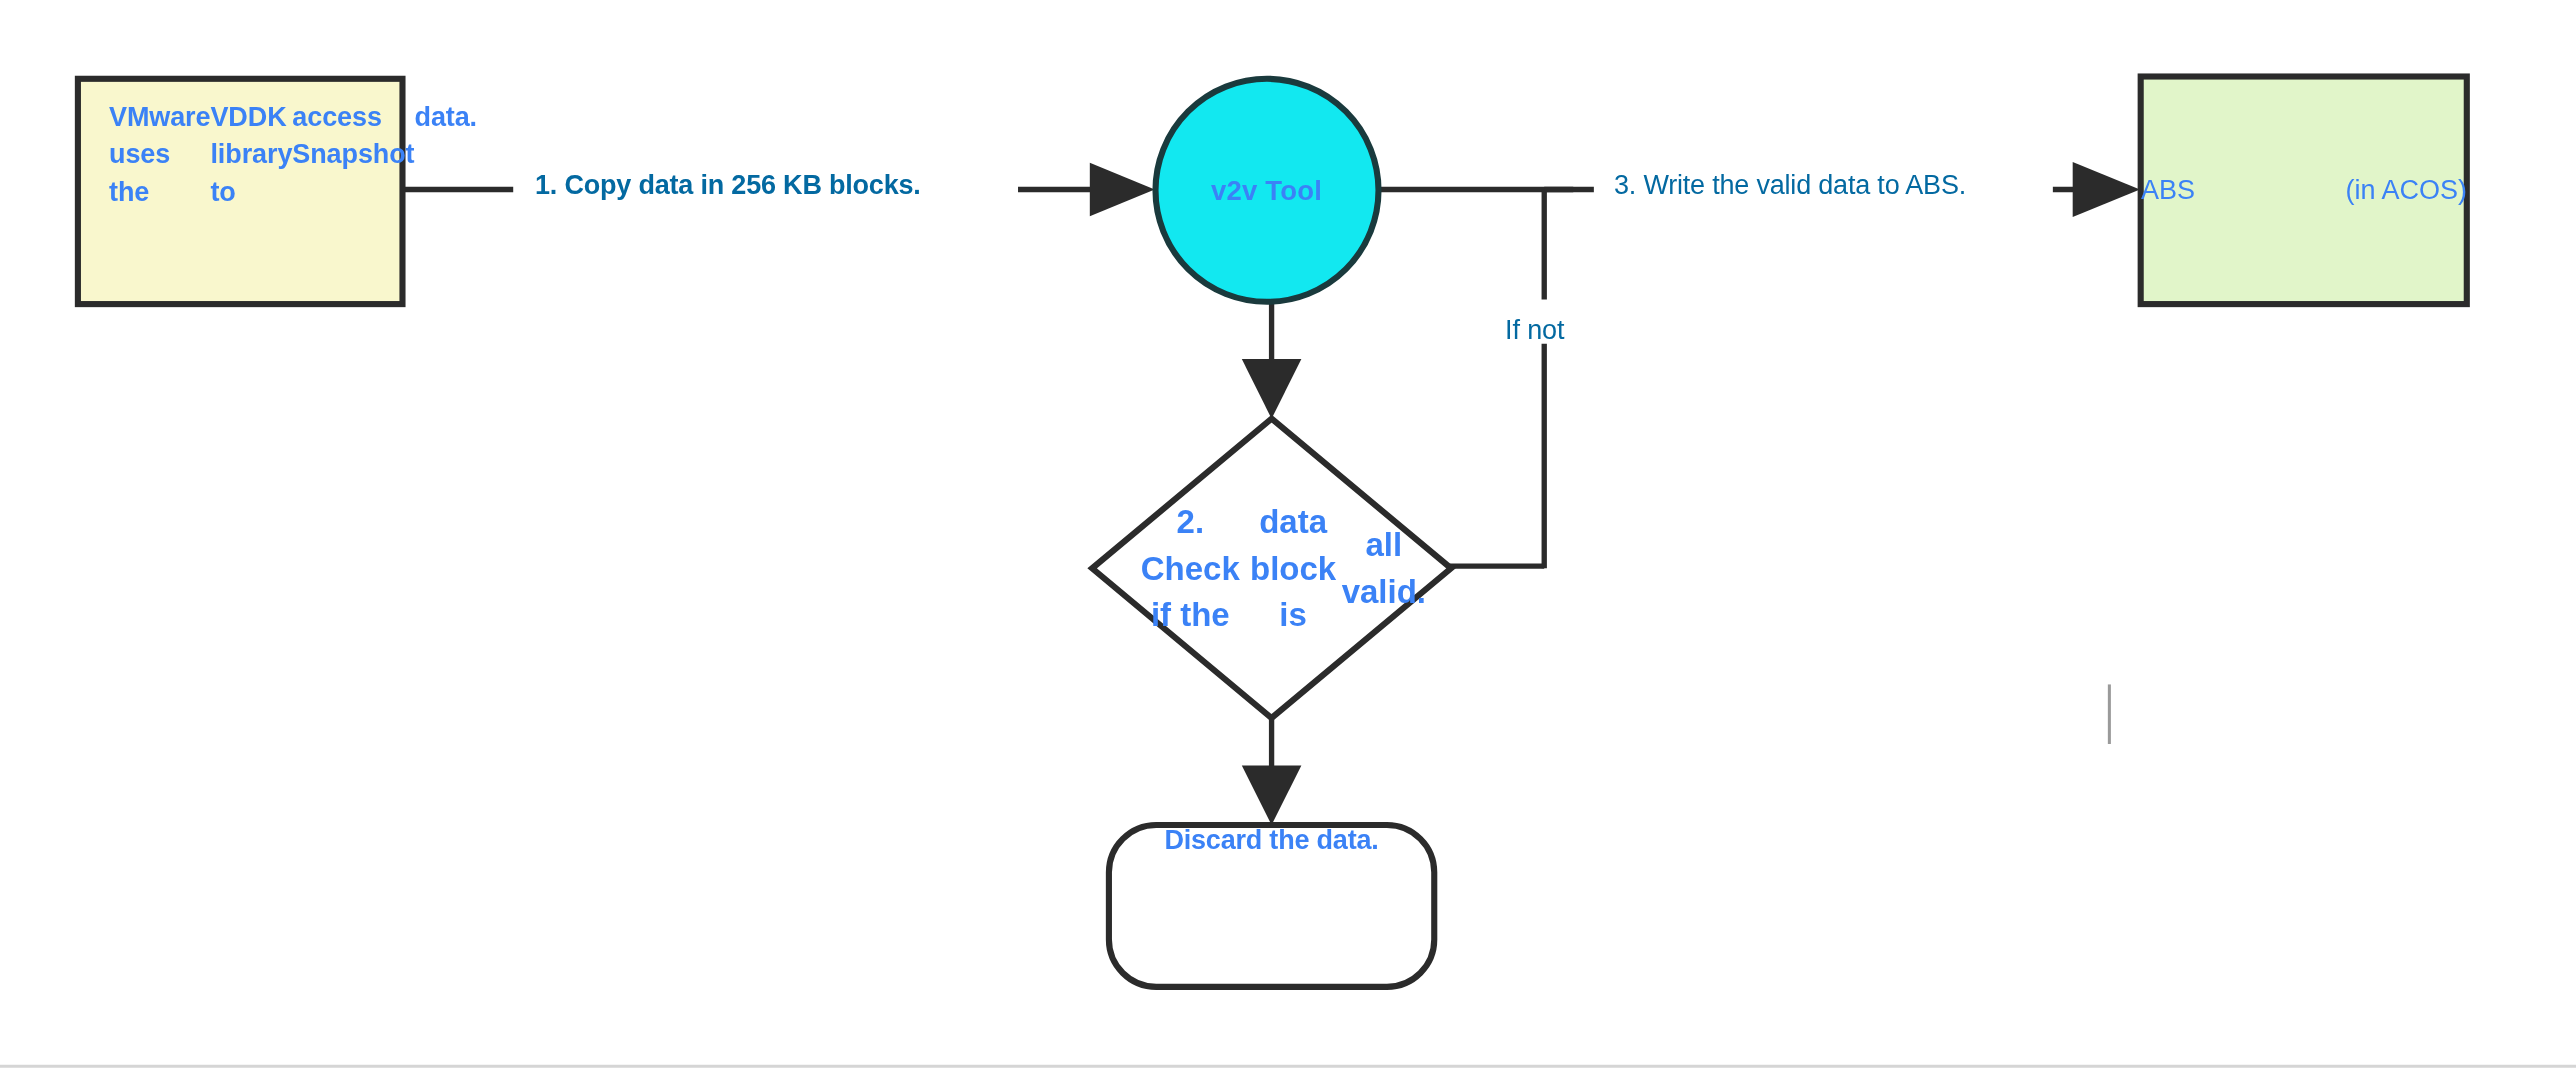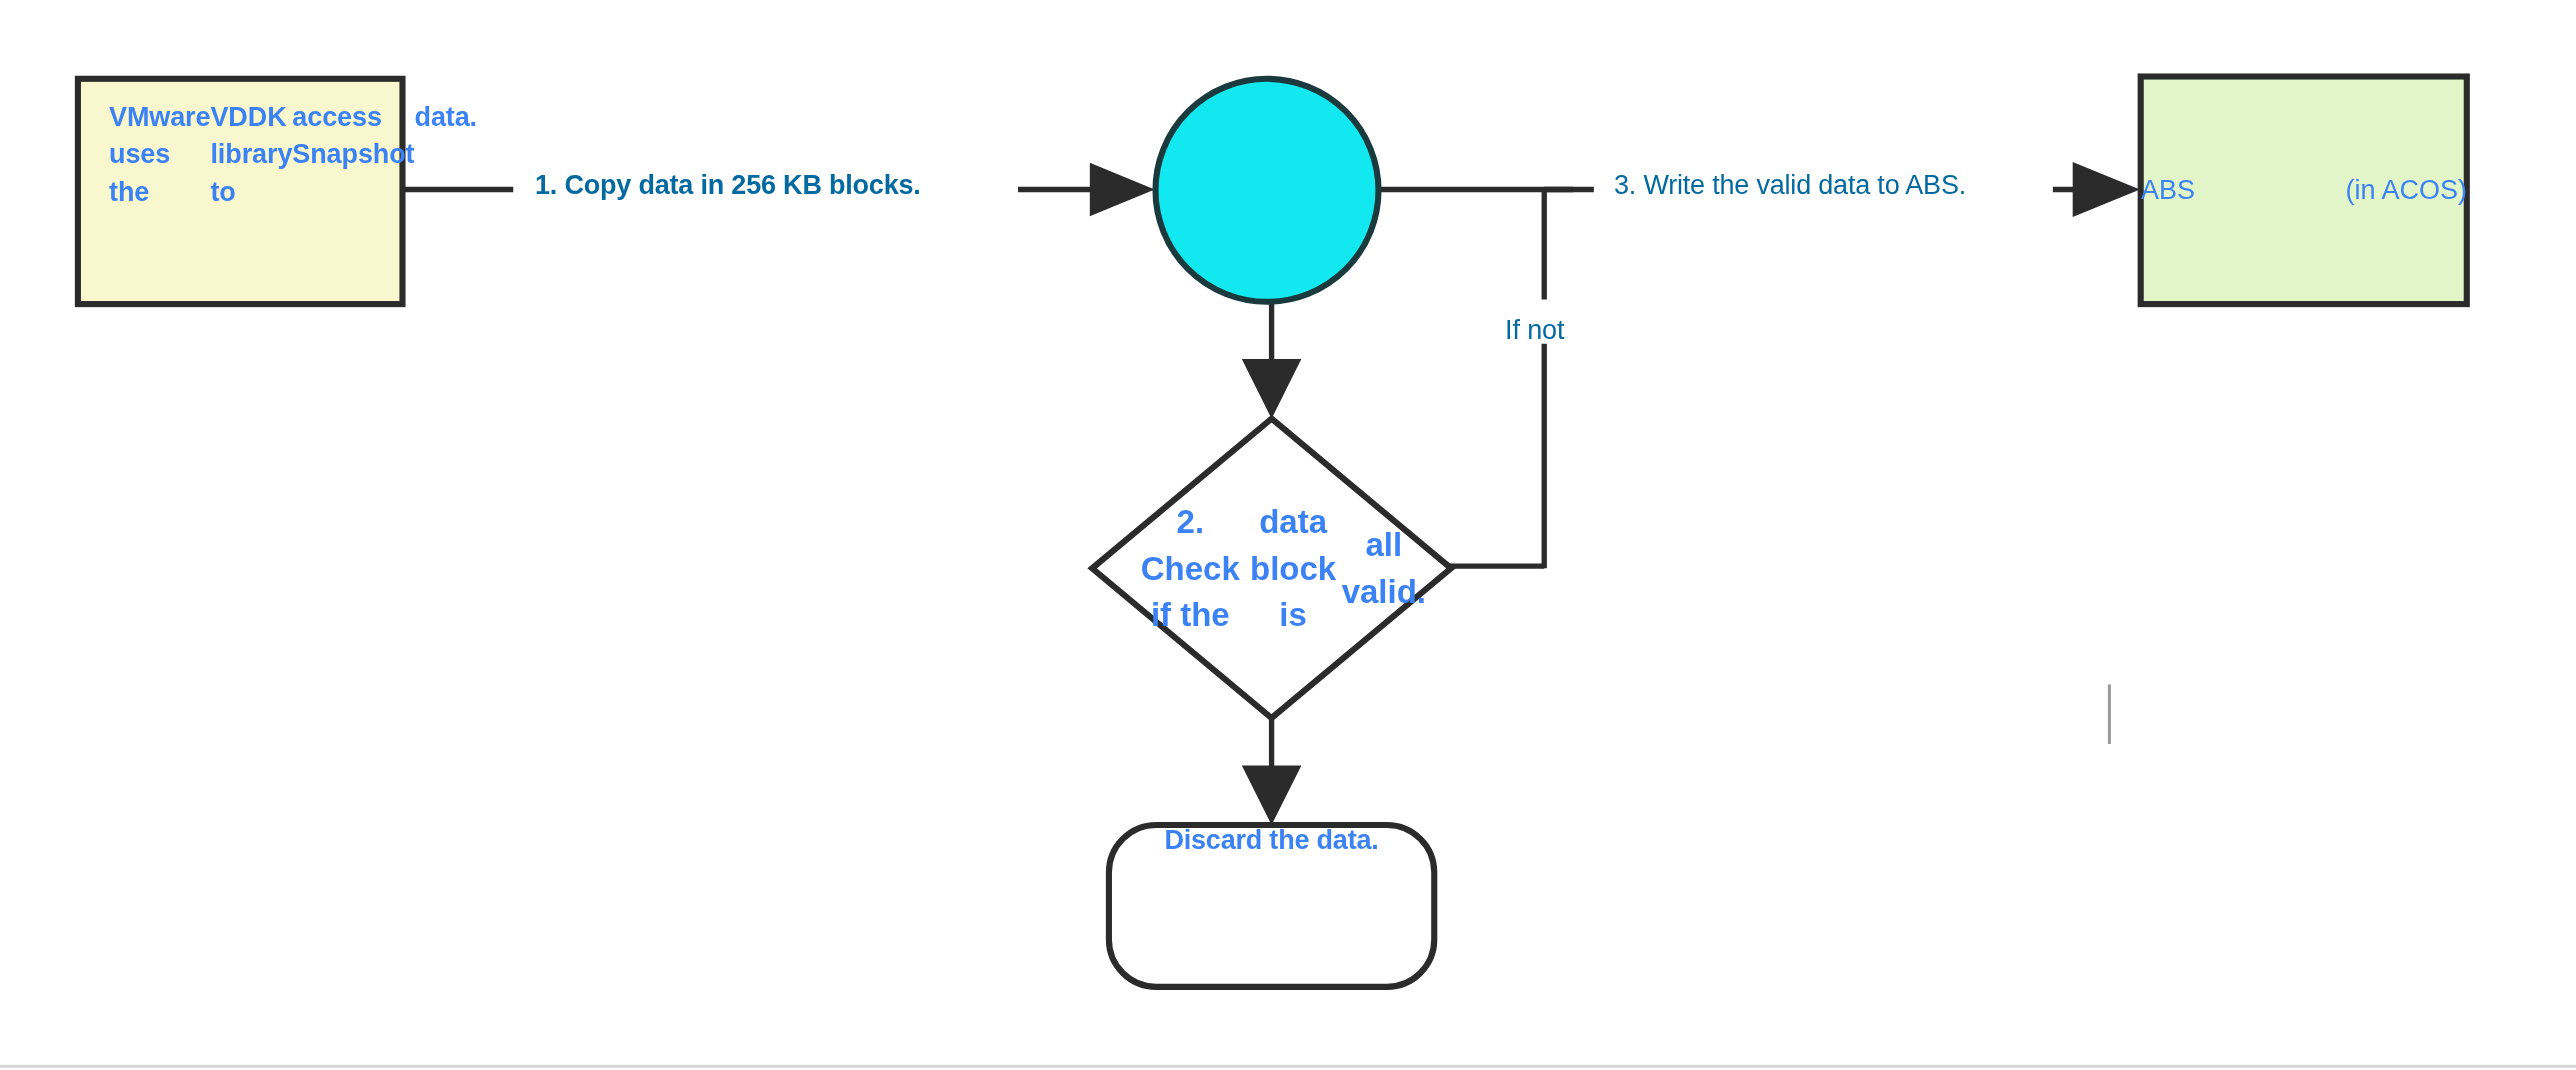--- a/index.html
+++ b/index.html
@@ -182,20 +182,23 @@
     <line x1="0" y1="1396" x2="3373" y2="1396" stroke="#d5d5d5" stroke-width="4"></line>
   </svg>
 
   <div class="node-text" id="yellow-box-text">
     <span>VMware uses the</span>
     <span>VDDK library to</span>
     <span>access Snapshot</span>
     <span>data.</span>
   </div>
 
+  <div class="node-text" id="circle-text">
+    <span>v2v Tool</span>
+  </div>
 
   <div class="node-text" id="abs-box-text">
     <span>ABS</span>
     <span>(in ACOS)</span>
   </div>
 
   <div class="node-text" id="diamond-text">
     <span>2. Check if the</span>
     <span>data block is</span>
     <span>all valid.</span>

